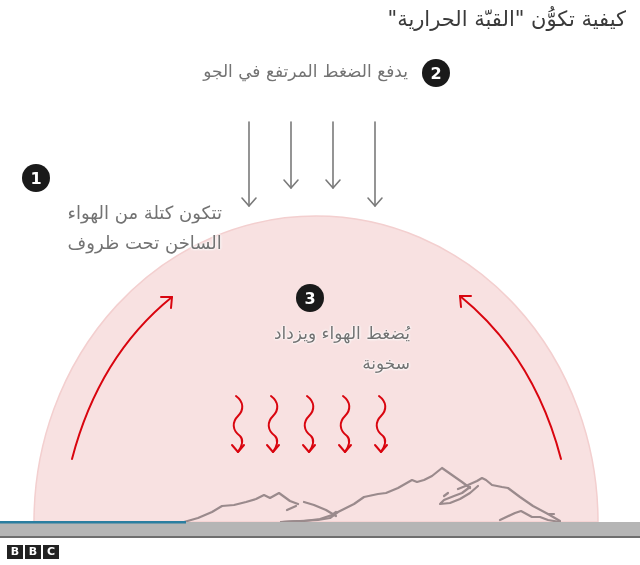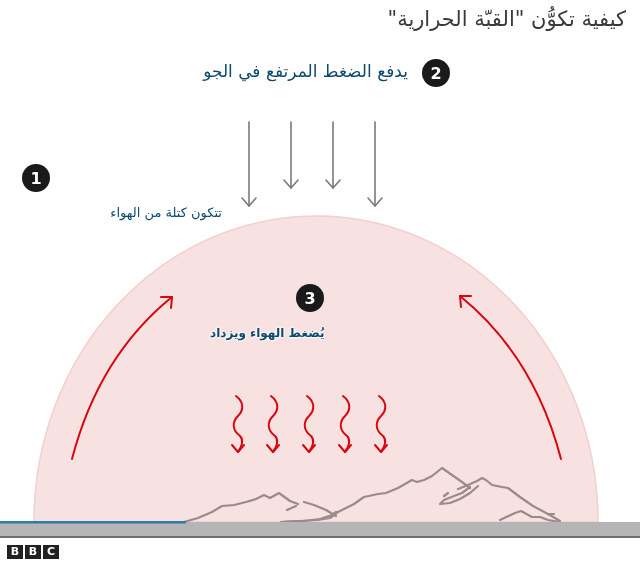--- a/index.html
+++ b/index.html
@@ -1,24 +1,24 @@
 <!DOCTYPE html>
 <html><head>
 <meta charset="utf-8">
 <style>
   html, body { margin: 0; padding: 0; background: #ffffff; }
   body { width: 640px; height: 565px; position: relative; overflow: hidden; font-family: "DejaVu Sans", sans-serif; }
   #stage { position: absolute; left: 0; top: 0; width: 640px; height: 565px; }
-  .txt { position: absolute; direction: rtl; color: #0c4a6e; font-family: "DejaVu Sans", sans-serif; }
+  .txt { position: absolute; direction: rtl; color: #737373; font-family: "DejaVu Sans", sans-serif; }
   .title { right: 14px; top: 4px; font-size: 21px; line-height: 30px; white-space: nowrap; color: #3a3a3a; }
   .step2 { right: 232px; top: 56px; font-size: 17px; line-height: 30px; text-align: right; white-space: nowrap; }
-  .step1 { right: 418px; top: 198px; font-size: 13px; line-height: 30px; text-align: center; white-space: nowrap;
+  .step1 { right: 418px; top: 198px; font-size: 18px; line-height: 30px; text-align: center; white-space: nowrap;
            text-shadow: 0 0 3px #fff, 0 0 3px #fff, 0 0 2px #fff; }
-  .step3 { left: 210px; width: 200px; top: 318px; font-size: 12px; line-height: 30px; text-align: left;
-           text-shadow: 0 0 3px #fff, 0 0 3px #fff, 0 0 2px #fff; font-weight: bold; }
+  .step3 { left: 210px; width: 200px; top: 318px; font-size: 17px; line-height: 30px; text-align: right;
+           text-shadow: 0 0 3px #fff, 0 0 3px #fff, 0 0 2px #fff; }
   .line { display: block; }
   .bbc { position: absolute; left: 7px; top: 545px; display: flex; gap: 2px; }
   .bbc span { width: 16px; height: 14px; background: #222; color: #fff; font-family: "DejaVu Sans", sans-serif;
               font-weight: bold; font-size: 11px; line-height: 14px; text-align: center; display: block; }
 </style>
 </head>
 <body>
 
 <svg id="stage" width="640" height="565" viewBox="0 0 640 565" xmlns="http://www.w3.org/2000/svg">
 
@@ -112,23 +112,25 @@
 </svg>
 
 <div class="txt title">كيفية تكوُّن "القبّة الحرارية"</div>
 
 <div class="txt step2">
   <span class="line">يدفع الضغط المرتفع في الجو</span>
 </div>
 
 <div class="txt step1">
   <span class="line">تتكون كتلة من الهواء</span>
+  <span class="line">الساخن تحت ظروف</span>
 </div>
 
 <div class="txt step3">
   <span class="line">يُضغط الهواء ويزداد</span>
+  <span class="line">سخونة</span>
 </div>
 
 <div class="bbc">
   <span>B</span>
   <span>B</span>
   <span>C</span>
 </div>
 
 </body></html>

